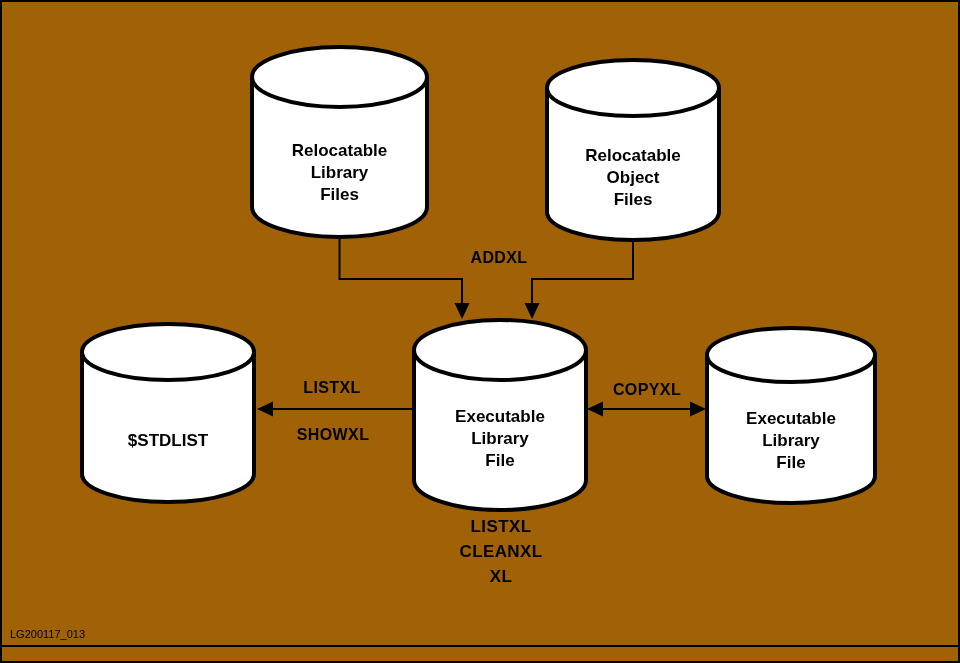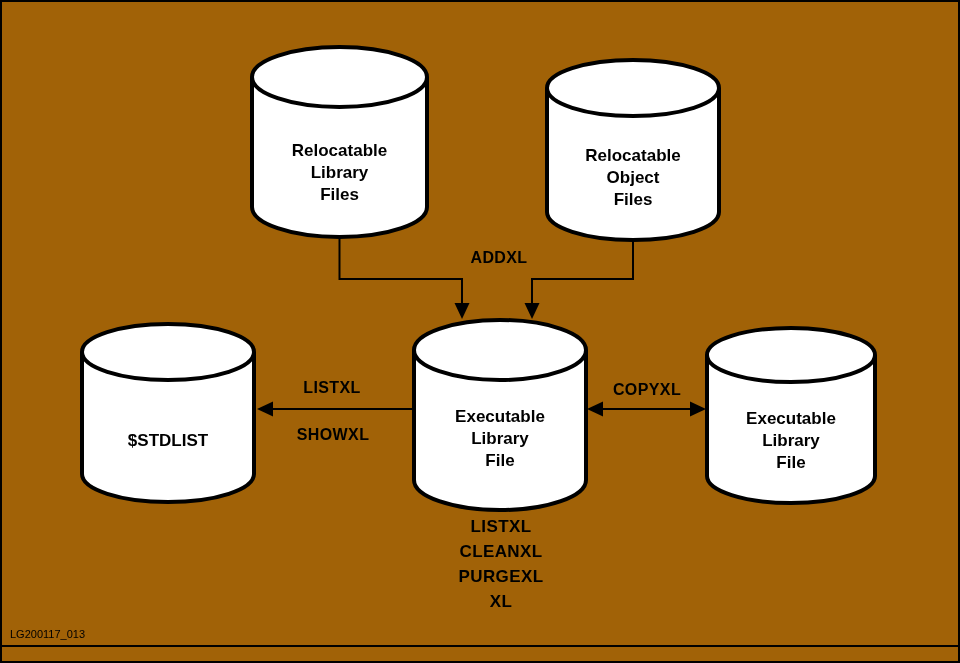--- a/index.html
+++ b/index.html
@@ -146,20 +146,19 @@
 
   <div class="cmd" style="left:270px; top:377px; width:120px;">LISTXL</div>
 
   <div class="cmd" style="left:271px; top:424px; width:120px;">SHOWXL</div>
 
   <div class="cmd" style="left:585px; top:379px; width:120px;">COPYXL</div>
 
   <div class="cmd-stack" style="left:436px; top:512px; width:126px;">
     <div>LISTXL</div>
     <div>CLEANXL</div>
-    <div>PURGEXL</div>
     <div>XL</div>
   </div>
 
   <div class="figure-id">LG200117_013</div>
   <div class="footer-line"></div>
 
 </div>
 
 </body></html>

